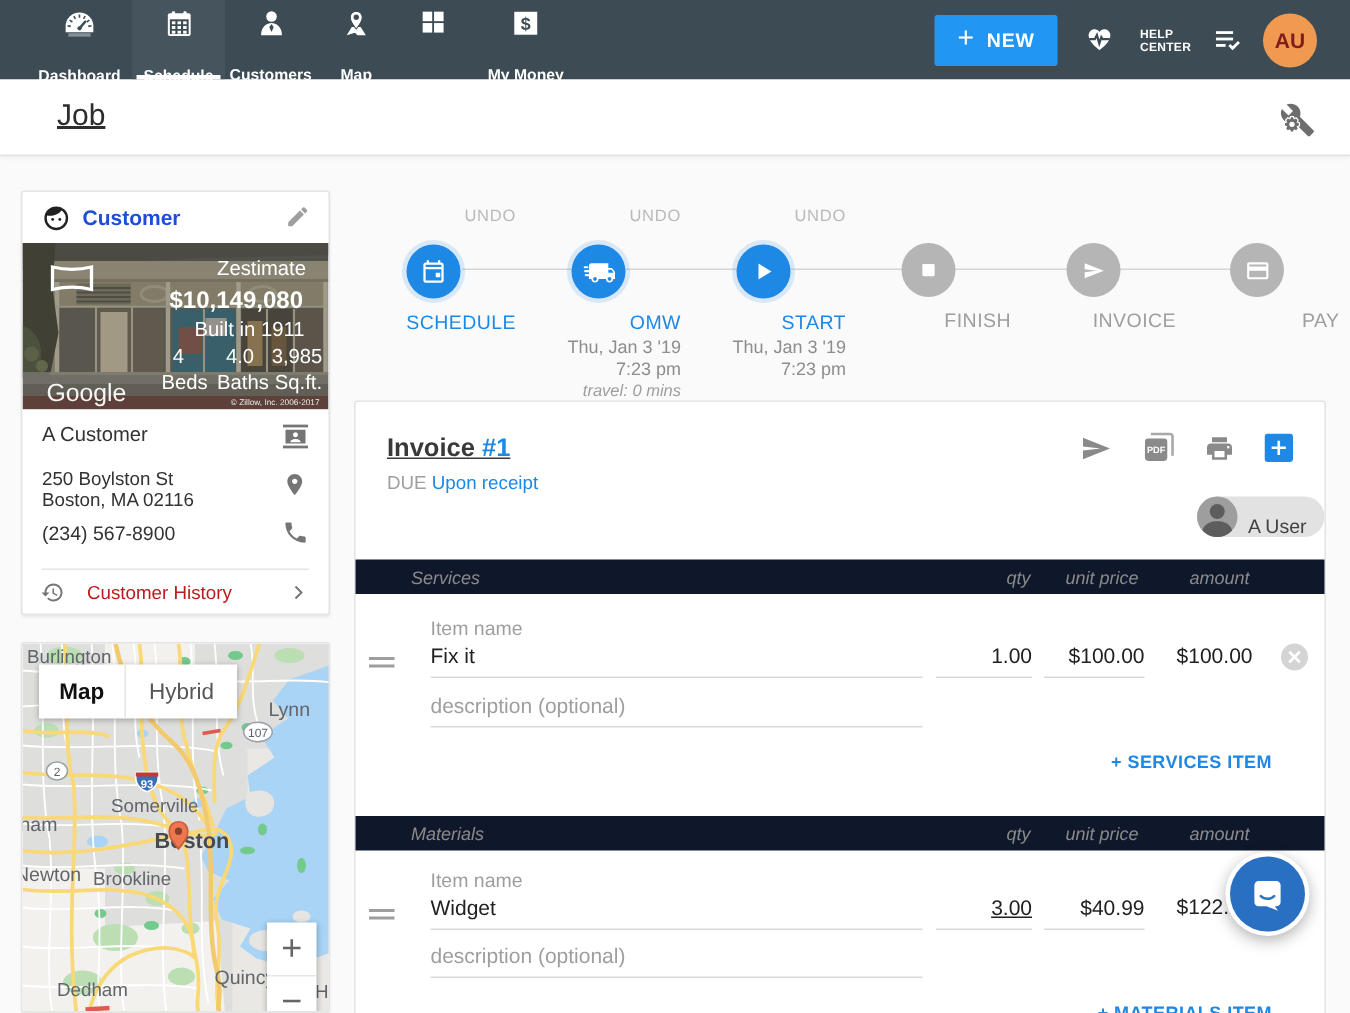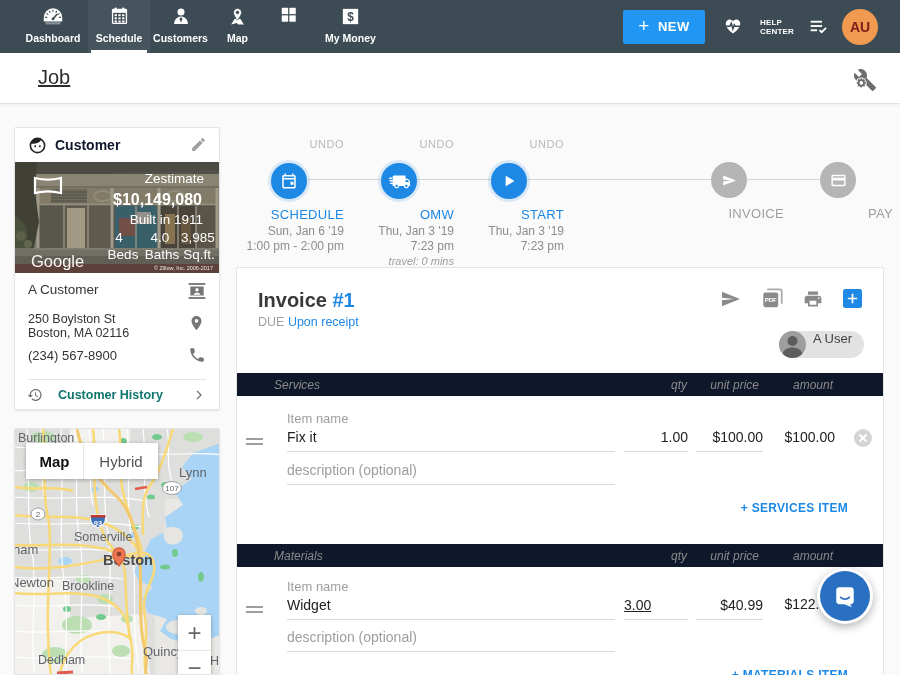--- a/index.html
+++ b/index.html
@@ -2,61 +2,61 @@
 <html><head>
 <meta charset="utf-8">
 <style>
 * { margin:0; padding:0; box-sizing:border-box; }
 html,body { width:900px; height:675px; overflow:hidden; font-family:"Liberation Sans", sans-serif; background:#fafafa; }
 
 .nav { position:absolute; left:0; top:0; width:900px; height:53px; background:#3c4b54; }
 .tabs { position:absolute; left:18px; top:0; height:53px; display:flex; }
 .tab { position:relative; width:64px; height:53px; display:flex; flex-direction:column; align-items:center; justify-content:flex-start; padding-top:7px; color:#fff; }
 .tab .ic { height:18px; display:flex; align-items:center; justify-content:center; }
-.tab .lb { font-size:10.5px; font-weight:bold; margin-top:7px; white-space:nowrap; }
+.tab .lb { font-size:10.5px; font-weight:bold; margin-top:20px; white-space:nowrap; }
 .tab.active { background:#46545d; }
 .tab.active:after { content:""; position:absolute; left:3px; right:3px; bottom:0; height:3px; background:#fff; }
 .navright { position:absolute; right:0; top:0; height:53px; display:flex; align-items:center; color:#fff; }
 .newbtn { width:82px; height:34px; background:#2196f3; border-radius:2px; color:#fff; font-size:13px; font-weight:bold; display:flex; align-items:center; justify-content:center; letter-spacing:0.5px; }
 .newbtn .plus { font-size:19px; font-weight:normal; margin-right:8px; margin-top:-2px;}
 .helptxt { font-size:8px; font-weight:bold; line-height:9px; text-align:left; letter-spacing:0.2px; width:34px;}
 .avatar { width:36px; height:36px; border-radius:50%; background:#ef9a50; color:#7f1d1d; font-size:14px; font-weight:bold; display:flex; align-items:center; justify-content:center; }
 
 .jobbar { position:absolute; left:0; top:53px; width:900px; height:51px; background:#fff; border-bottom:1px solid #e2e2e2; box-shadow:0 1px 3px rgba(0,0,0,0.06); }
 .jobbar h1 { position:absolute; left:38px; top:13px; font-size:20px; font-weight:normal; color:#2d2d2d;text-decoration:underline; }
 .jobbar .tools { position:absolute; right:22px; top:14px; }
 
 .card { position:absolute; background:#fff; border:1px solid #e4e4e4; box-shadow:0 1px 2px rgba(0,0,0,0.08); border-radius:2px; }
 .custcard { left:14px; top:127px; width:206px; height:283px; }
 .custhead { position:absolute; left:0; top:0; width:100%; height:34px; }
-.custhead .t { position:absolute; left:40px; top:9px; font-size:14px; font-weight:bold; color:#0f172a; }
+.custhead .t { position:absolute; left:40px; top:9px; font-size:14px; font-weight:bold; color:#1d4ed8; }
 .photo { position:absolute; left:0; top:34px; width:204px; height:111px; overflow:hidden; }
 .pinfo { position:absolute; left:13px; font-size:14px; color:#333; }
 .mapcard { left:14px; top:428px; width:206px; height:247px; overflow:hidden; }
 
 .tl { position:absolute; left:236px; top:138px; width:648px; height:120px; }
 .step { position:absolute; width:110px; text-align:right; }
 .undo { font-size:11px; color:#b9b9b9; letter-spacing:0.5px; }
 .circ { width:36px; height:36px; border-radius:50%; margin:0 auto; display:flex; align-items:center; justify-content:center; position:relative; z-index:2;}
 .circ.blue { background:#1e88e5; box-shadow:0 0 0 3px rgba(30,136,229,0.15);}
 .circ.gray { background:#b5b5b5; }
 .slab { font-size:13px; margin-top:8px; letter-spacing:0.3px;}
 .slab.blue { color:#1e88e5; }
 .slab.gray { color:#9e9e9e; }
 .ssub { font-size:12px; color:#8d8d8d; line-height:15px; margin-top:2px;}
 .strav { font-size:11px; color:#9e9e9e; font-style:italic; margin-top:1px;}
 .tline { position:absolute; top:41px; height:1px; background:#d5d5d5; z-index:1;}
 
 .invcard { position:absolute; left:236px; top:267px; width:648px; height:420px; background:#fff; border:1px solid #e4e4e4; border-radius:2px; }
-.invtitle { position:absolute; left:21px; top:21px; font-size:20px; font-weight:bold; color:#37393a; }
+.invtitle { position:absolute; left:21px; top:21px; font-size:17px; font-weight:bold; color:#37393a;text-decoration:underline; }
 .invtitle span { color:#1e88e5; }
 .invdue { position:absolute; left:21px; top:47px; font-size:12.5px; color:#9e9e9e; }
 .invdue a { color:#1e88e5; text-decoration:none; }
 .invicons { position:absolute; right:21px; top:20px; display:flex; align-items:center; gap:20px;}
-.userchip { position:absolute; right:19px; top:63px; height:27px; background:#e2e2e2; border-radius:14px; display:flex; align-items:flex-start; padding-right:12px; }
+.userchip { position:absolute; right:0; top:63px; height:27px; background:#e2e2e2; border-radius:14px; display:flex; align-items:flex-end; padding-right:12px; }
 .userchip .av { width:27px; height:27px; border-radius:50%; background:#9e9e9e; overflow:hidden; margin-right:7px; position:relative;}
 .userchip .nm { font-size:13px; color:#424242; }
 .sechead { position:absolute; left:0; width:646px; height:23px; background:#0f172a; font-size:12px; color:#8a8a8a;font-style:italic; }
 .sechead .c1 { position:absolute; left:37px; top:5px; }
 .sechead .c2 { position:absolute; right:196px; top:5px; }
 .sechead .c3 { position:absolute; right:124px; top:5px; }
 .sechead .c4 { position:absolute; right:50px; top:5px; }
 .itemlabel { position:absolute; font-size:13px; color:#9e9e9e; }
 .ifield { position:absolute; border-bottom:1px solid #d9d9d9; font-size:14px; color:#212121; height:23px; }
 .descfield { position:absolute; border-bottom:1px solid #d9d9d9; font-size:14px; color:#9e9e9e; height:23px; }
@@ -299,21 +299,21 @@
       <path d="M12 2C8.13 2 5 5.13 5 9c0 5.25 7 13 7 13s7-7.75 7-13c0-3.87-3.13-7-7-7zm0 9.5c-1.38 0-2.5-1.12-2.5-2.5s1.12-2.5 2.5-2.5 2.5 1.12 2.5 2.5-1.12 2.5-2.5 2.5z" fill="#757575"></path>
     </svg>
   <div class="pinfo" style="top:220px;font-size:13px;">(234) 567-8900</div>
   <svg style="position:absolute;right:13px;top:218px;" width="18" height="18" viewBox="0 0 24 24">
       <path d="M6.62 10.79c1.44 2.83 3.76 5.14 6.59 6.59l2.2-2.2c.27-.27.67-.36 1.02-.24 1.12.37 2.33.57 3.57.57.55 0 1 .45 1 1V20c0 .55-.45 1-1 1-9.39 0-17-7.61-17-17 0-.55.45-1 1-1h3.5c.55 0 1 .45 1 1 0 1.25.2 2.45.57 3.57.11.35.03.74-.25 1.02l-2.2 2.2z" fill="#757575"></path>
     </svg>
   <div style="position:absolute;left:13px;right:13px;top:251px;border-top:1px solid #e4e4e4;"></div>
   <svg style="position:absolute;left:12px;top:259px;" width="16" height="16" viewBox="0 0 24 24">
       <path d="M13 3c-4.97 0-9 4.03-9 9H1l3.89 3.89.07.14L9 12H6c0-3.87 3.13-7 7-7s7 3.13 7 7-3.13 7-7 7c-1.93 0-3.68-.79-4.94-2.06l-1.42 1.42C8.27 19.99 10.51 21 13 21c4.97 0 9-4.03 9-9s-4.03-9-9-9zm-1 5v5l4.28 2.54.72-1.21-3.5-2.08V8H12z" fill="#757575"></path>
     </svg>
-  <div class="pinfo" style="left:43px;top:260px;font-weight:bold;font-size:12.5px;color:#0f766e;">Customer History</div>
+  <div class="pinfo" style="left:43px;top:260px;font-weight:normal;font-size:12.5px;color:#b91c1c;">Customer History</div>
   <svg style="position:absolute;right:14px;top:261px;" width="12" height="12" viewBox="0 0 24 24">
       <path d="M8 4 L16 12 L8 20" stroke="#757575" stroke-width="2.6" fill="none"></path>
     </svg>
 </div>
 
 <div class="card mapcard" id="mapholder">
 <svg width="206" height="247" viewBox="0 0 206 247" font-family="Liberation Sans">
   <rect width="206" height="247" fill="#e9e8e4"></rect>
   <g fill="#dededc">
     <rect x="0" y="0" width="206" height="70"></rect>
@@ -448,21 +448,20 @@
   <div class="tline" style="left:72px;width:530px;"></div>
   <div class="step" style="left:-2px;">
     <div class="undo">UNDO</div>
     <div style="height:13px"></div>
     <div class="circ blue">
         <svg width="18" height="18" viewBox="0 0 24 24">
           <path d="M19 4h-1V2h-2v2H8V2H6v2H5c-1.11 0-2 .9-2 2v14c0 1.1.89 2 2 2h14c1.1 0 2-.9 2-2V6c0-1.1-.9-2-2-2zm0 16H5V10h14v10zm0-12H5V6h14v2zm-5 5h4v4h-4v-4z" fill="#fff"></path>
         </svg>
       </div>
     <div class="slab blue">SCHEDULE</div>
-    <div class="ssub">Sun, Jan 6 '19<br>1:00 pm - 2:00 pm</div>
   </div>
   <div class="step" style="left:108px;">
     <div class="undo">UNDO</div>
     <div style="height:13px"></div>
     <div class="circ blue">
         <svg width="21" height="21" viewBox="0 0 26 24">
           <g transform="translate(3.5,0.5)">
             <path d="M20 8h-3V4H3c-1.1 0-2 .9-2 2v11h2c0 1.66 1.34 3 3 3s3-1.34 3-3h6c0 1.66 1.34 3 3 3s3-1.34 3-3h2v-5l-3-4zM6 18.5c-.83 0-1.5-.67-1.5-1.5s.67-1.5 1.5-1.5 1.5.67 1.5 1.5-.67 1.5-1.5 1.5zm13.5-9 1.96 2.5H17V9.5h2.5zm-1.5 9c-.83 0-1.5-.67-1.5-1.5s.67-1.5 1.5-1.5 1.5.67 1.5 1.5-.67 1.5-1.5 1.5z" fill="#fff"></path>
           </g>
           <g fill="#fff">
@@ -480,20 +479,29 @@
     <div class="undo">UNDO</div>
     <div style="height:13px"></div>
     <div class="circ blue">
         <svg width="16" height="16" viewBox="0 0 24 24">
           <path d="M7 4 L20 12 L7 20 Z" fill="#fff"></path>
         </svg>
       </div>
     <div class="slab blue">START</div>
     <div class="ssub">Thu, Jan 3 '19<br>7:23 pm</div>
   </div>
+  <div class="step" style="left:328px;">
+    <div style="height:24px"></div>
+    <div class="circ gray">
+        <svg width="14" height="14" viewBox="0 0 24 24">
+          <rect x="5" y="5" width="14" height="14" rx="1.5" fill="#fff"></rect>
+        </svg>
+      </div>
+    <div class="slab gray">FINISH</div>
+  </div>
   <div class="step" style="left:438px;">
     <div style="height:24px"></div>
     <div class="circ gray">
         <svg width="17" height="17" viewBox="0 0 24 24">
           <path d="M3 5 L21 12 L3 19 L3 13.5 L14 12 L3 10.5 Z" fill="#fff"></path>
         </svg>
       </div>
     <div class="slab gray">INVOICE</div>
   </div>
   <div class="step" style="left:547px;">
@@ -563,21 +571,21 @@
       <div class="c2">qty</div>
       <div class="c3">unit price</div>
       <div class="c4">amount</div>
     </div>
   <div class="itemlabel" style="left:50px;top:311px;">Item name</div>
   <div class="dragh" style="left:9px;top:338px;">
       <i></i>
       <i></i>
     </div>
   <div class="ifield" style="left:50px;top:329px;width:328px;">Widget</div>
-  <div class="ifield" style="left:387px;top:329px;width:64px;text-decoration:underline;">3.00</div>
+  <div class="ifield" style="left:387px;top:329px;width:64px;text-align:right;text-decoration:underline;">3.00</div>
   <div class="ifield" style="left:459px;top:329px;width:67px;text-align:right;">$40.99</div>
   <div class="amt" style="left:498px;top:328px;width:100px;text-align:right;">$122.97</div>
   <div class="descfield" style="left:50px;top:361px;width:328px;">description (optional)</div>
   <div class="addlink" style="right:35px;top:400px;">+ MATERIALS ITEM</div>
 </div>
 
 <div class="fab">
     <div class="in">
   <svg width="28" height="28" viewBox="0 0 24 24">
         <path d="M4.5 7 C4.5 5.6 5.6 4.5 7 4.5 L17 4.5 C18.4 4.5 19.5 5.6 19.5 7 L19.5 16.5 C19.5 17.9 18.4 19 17 19 L16.2 19 L18 21.6 L11.5 19 L7 19 C5.6 19 4.5 17.9 4.5 16.5 Z" fill="#fff"></path>

